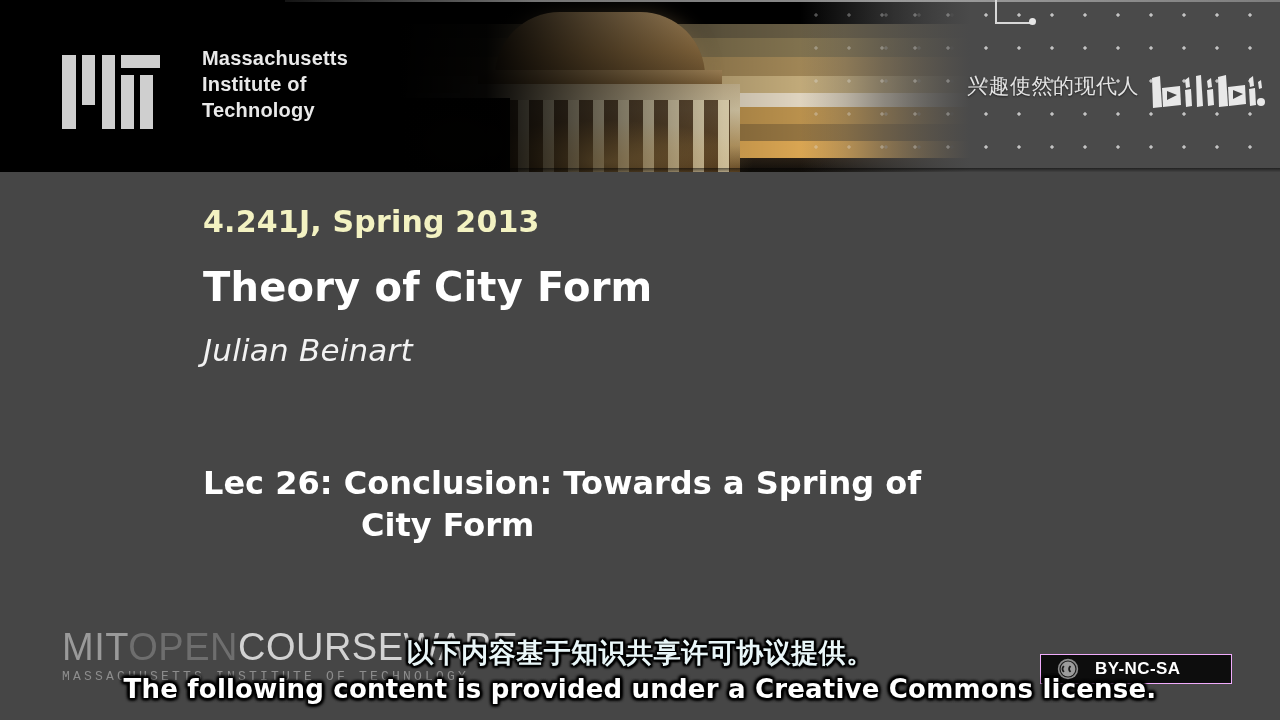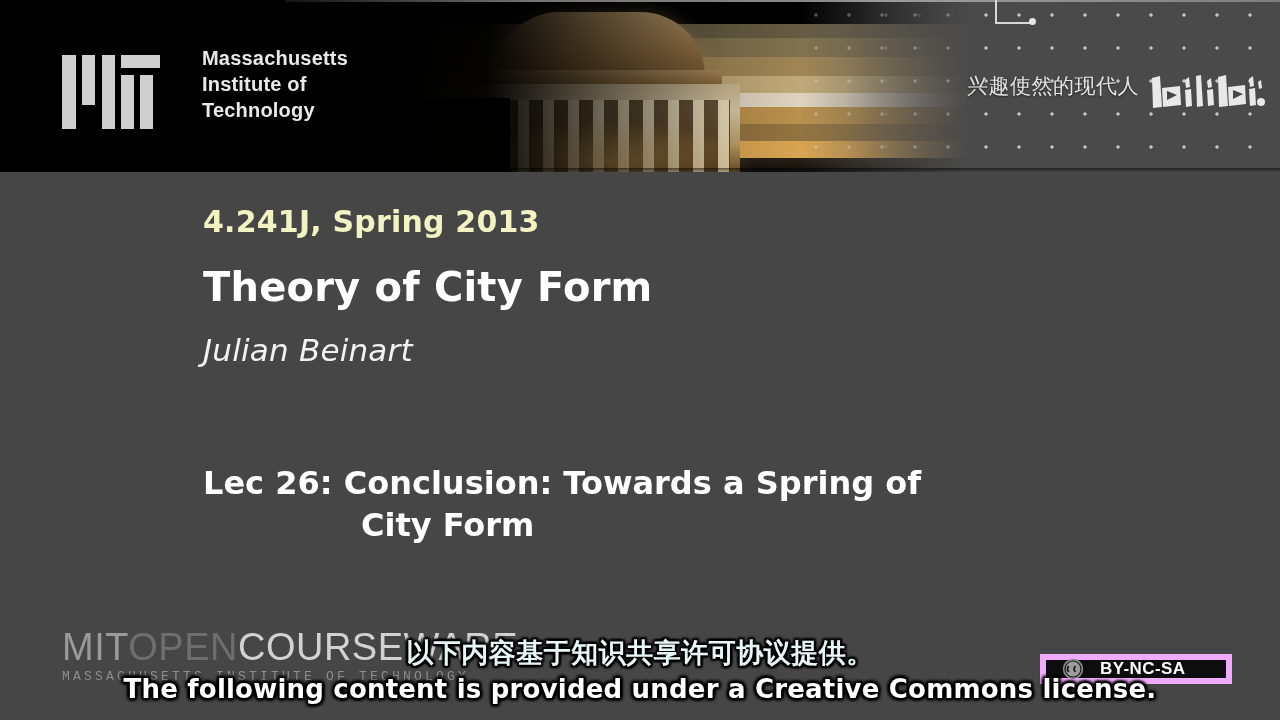--- a/index.html
+++ b/index.html
@@ -146,21 +146,21 @@
   #ocw-word { font-size:38px; line-height:40px; letter-spacing:.5px;
     font-family:"Liberation Sans","DejaVu Sans",sans-serif; white-space:nowrap; }
   #ocw-word .mit  { color:#9a9a9a;text-align:right; }
   #ocw-word .open { color:#6e6e6e; }
   #ocw-word .cw   { color:#d2d2d2;text-align:right; }
   #ocw-sub { margin-top:2px; color:#8d8d8d; font-size:13px; letter-spacing:3.2px;
     font-family:Liberation Mono, monospace; white-space:nowrap; }
 
   
   #cc-badge { position:absolute; right:48px; top:482px; width:192px; height:30px;
-    background:#0d0d0d; border:6px solid #f0abfc; display:flex; align-items:center; }
+    background:#0d0d0d; border:1px solid #f0abfc; display:flex; align-items:center; }
   #cc-badge .cc-mark { width:54px; height:26px; display:flex; align-items:center; justify-content:center; }
   #cc-badge .cc-text { color:#fff; font-weight:bold; font-size:17px; letter-spacing:.4px;
     font-family:"Liberation Sans","DejaVu Sans",sans-serif; }
 
   
   #subs { position:absolute; left:0; bottom:14px; width:1280px; text-align:center; }
   #sub-cn {
     color:#e9f6f8; font-size:27px; line-height:34px; font-weight:600; letter-spacing:.5px;
     text-shadow:-2px 0 2px #000, 0 -2px 2px #000, 2px 0 2px #000, 0 2px 2px #000,
                 -2px -2px 2px #000, 2px 2px 2px #000, 2px -2px 2px #000, -2px 2px 2px #000;

